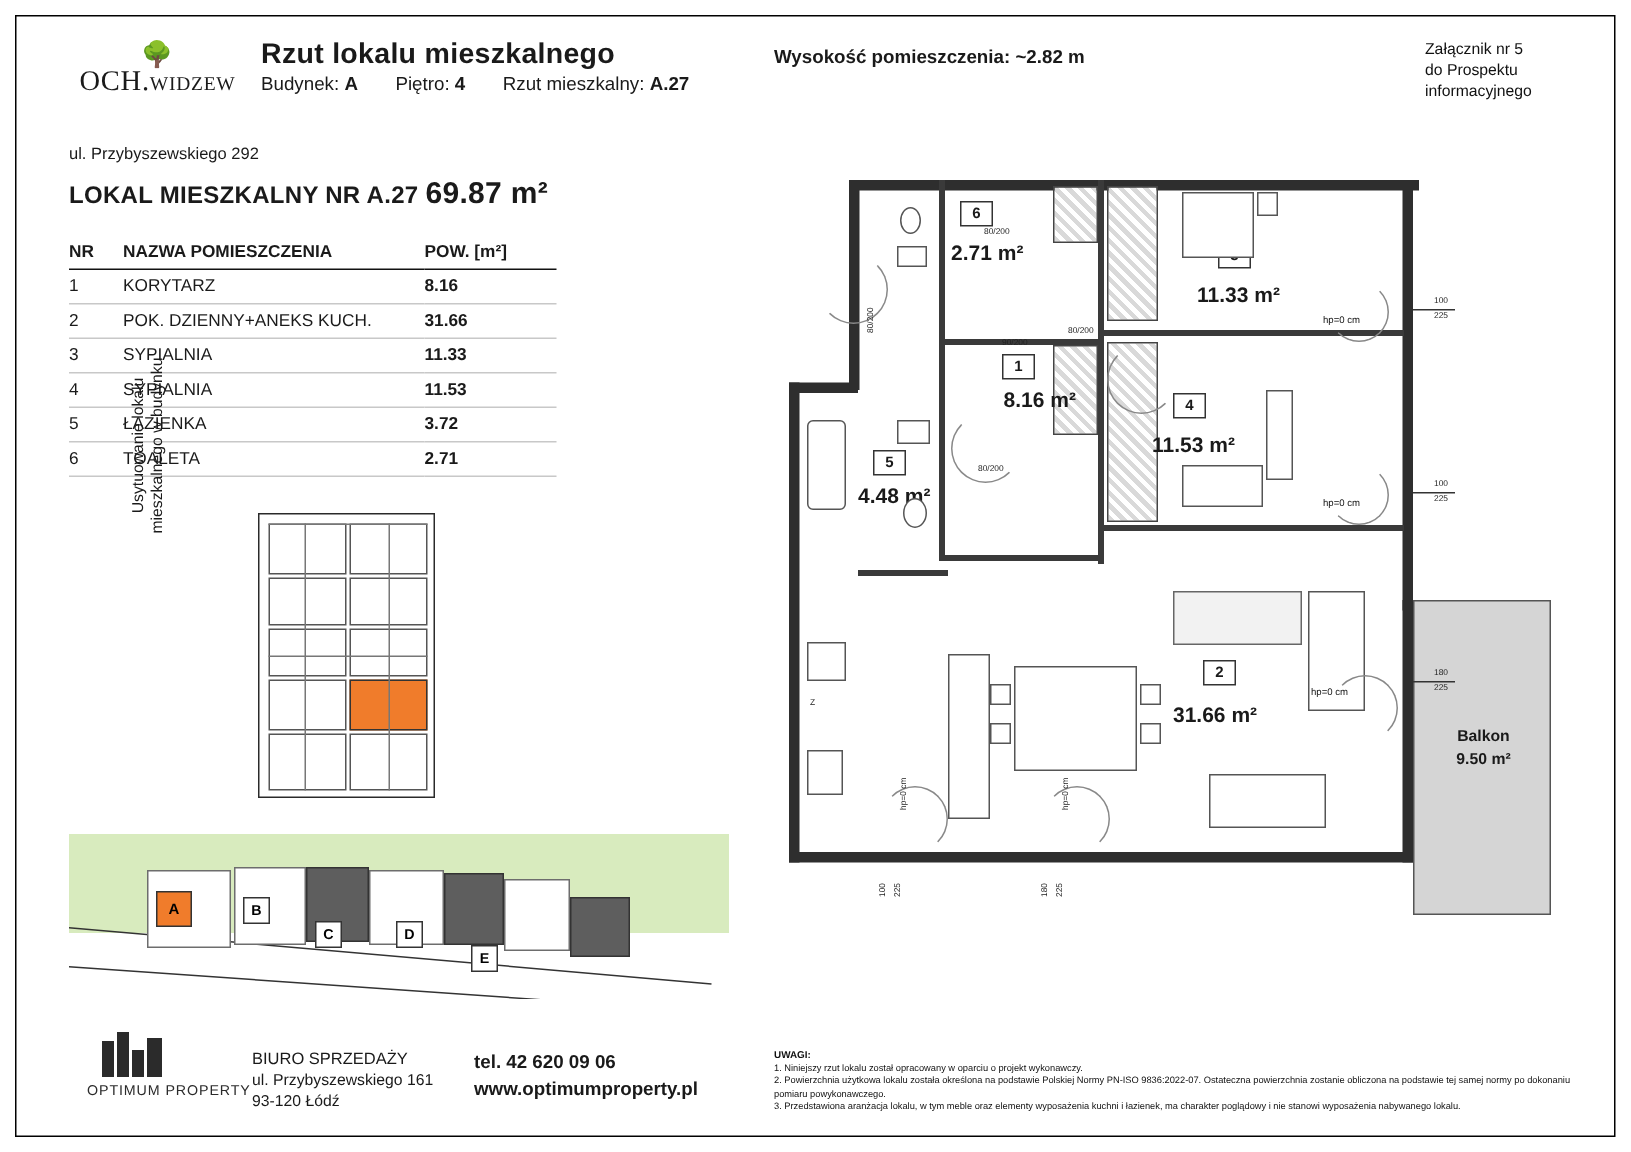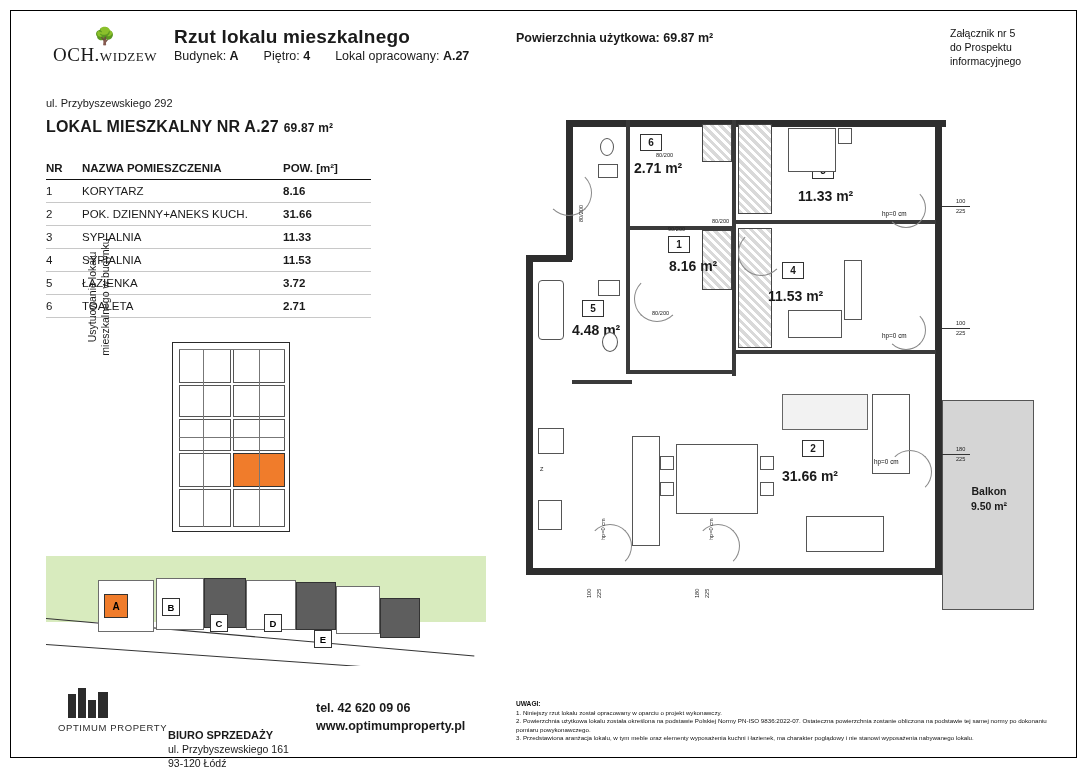--- a/index.html
+++ b/index.html
@@ -49,21 +49,21 @@
   }
 
   .addr {
     position:absolute; left:46px; top:97px;
     font-size:11px;
   }
   .lokal-title {
     position:absolute; left:46px; top:118px;
     font-size:16px; font-weight:bold; letter-spacing:.2px;
   }
-  .lokal-title .area { font-size:12px; }
+  .lokal-title .area { font-size:20px; }
 
   
   .tbl {
     position:absolute; left:46px; top:158px; width:325px;
     border-collapse:collapse;
     font-size:11.5px;
   }
   .tbl th {
     text-align:left; font-weight:bold; font-size:11.5px;
     padding:4px 0 5px 0;
@@ -126,21 +126,21 @@
     color:#000;
   }
 
   
   .opt-logo { position:absolute; left:58px; top:688px; width:110px; }
   .opt-logo .bars { height:30px; position:relative; }
   .opt-logo .bar { position:absolute; bottom:0; background:#2b2b2b; }
   .opt-logo .name { font-size:9.5px; letter-spacing:.6px; margin-top:4px; color:#2b2b2b; }
 
   .biuro { position:absolute; left:168px; top:699px; font-size:10.5px; line-height:14px; }
-  .biuro .b { font-weight:bold; font-size:11px;margin-top:29px; }
+  .biuro .b { font-weight:normal; font-size:11px; }
 
   .tel { position:absolute; left:316px; top:699px; font-size:12.5px; font-weight:bold; line-height:18px; }
 
   .uwagi { position:absolute; left:516px; top:700px; width:545px; font-size:6.2px; line-height:8.6px; color:#111; }
   .uwagi .t { font-weight:bold; font-size:6.6px; }
 
   
   .plan { position:absolute; left:516px; top:110px; width:545px; height:520px; }
   .wall { position:absolute; background:#2e2e2e; }
   .wall-thin { position:absolute; background:#3a3a3a; }
@@ -189,26 +189,26 @@
 </div>
 
 <div class="hdr-title">Rzut lokalu mieszkalnego</div>
 <div class="hdr-sub">
   <span>Budynek:</span>
   <span class="b">A</span>
   <span class="sep"></span>
   <span>Piętro:</span>
   <span class="b">4</span>
   <span class="sep"></span>
-  <span>Lokal opracowany:</span>
+  <span>Rzut mieszkalny:</span>
   <span class="b">A.27</span>
 </div>
 
 <div class="hdr-mid">
-  <div class="b">Powierzchnia użytkowa: 69.87 m²</div>
+  <div class="b">Wysokość pomieszczenia: ~2.82 m</div>
 </div>
 
 <div class="hdr-right">
   <div>Załącznik nr 5</div>
   <div>do Prospektu</div>
   <div>informacyjnego</div>
 </div>
 
 <div class="addr">ul. Przybyszewskiego 292</div>
 <div class="lokal-title">

